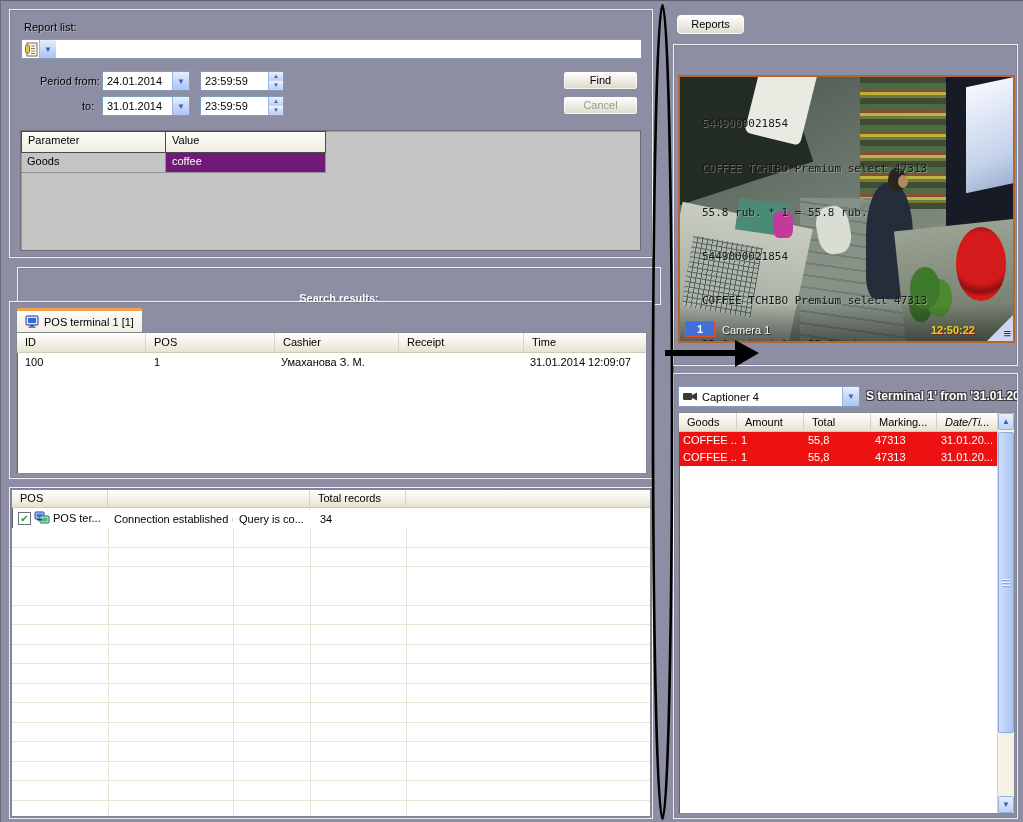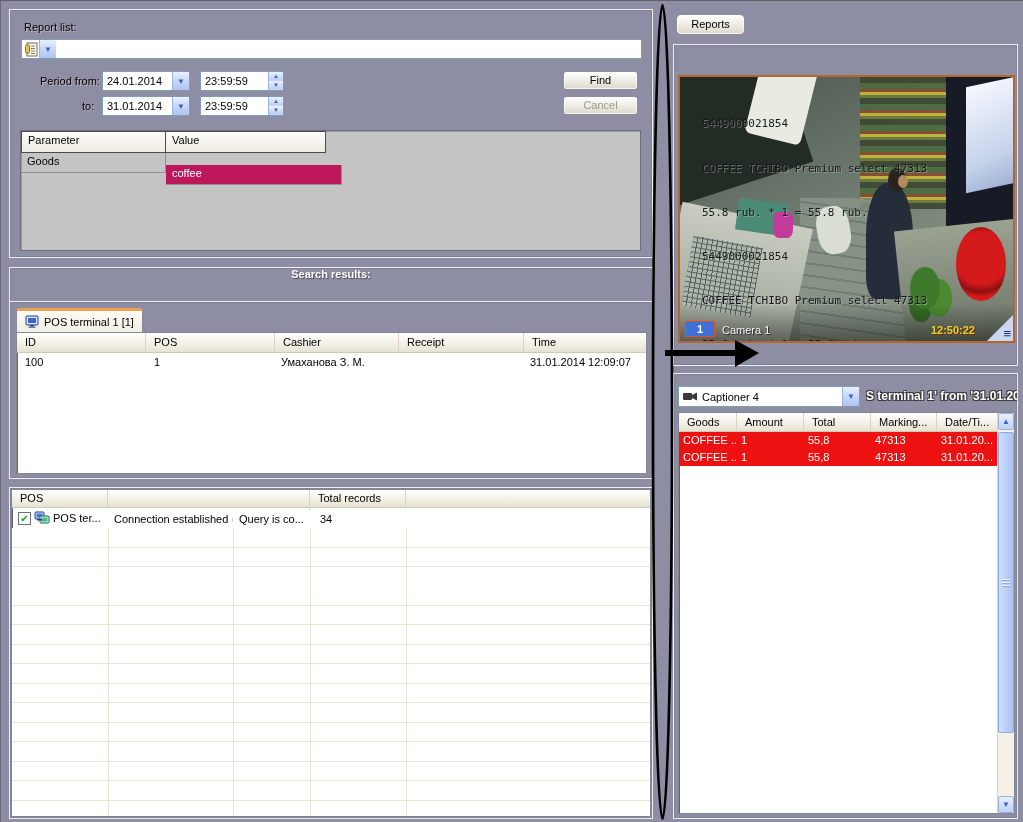--- a/index.html
+++ b/index.html
@@ -142,26 +142,26 @@
     <div class="xp-btn" style="left:553px;top:61px;width:75px;height:19px;line-height:17px;">Find</div>
     <div class="xp-btn disabled" style="left:553px;top:86px;width:75px;height:19px;line-height:17px;">Cancel</div>
 
     <div class="param-wrap" style="left:10px;top:120px;width:621px;height:121px;">
       <div class="param-hdr">
         <div style="width:145px;">Parameter</div>
         <div style="width:160px;">Value</div>
       </div>
       <div class="param-row">
         <div style="width:145px;">Goods</div>
-        <div style="width:176px;background:#be185d;color:#fff;margin-top:12px;">coffee</div>
-      </div>
-    </div>
-  </div>
-
-  <div class="panel" style="left:8px;top:266px;width:644px;height:38px;display:flex;align-items:flex-start;">
+        <div style="width:160px;background:#701a75;color:#fff;">coffee</div>
+      </div>
+    </div>
+  </div>
+
+  <div class="panel" style="left:16px;top:266px;width:644px;height:38px;display:flex;align-items:flex-end;">
     <div class="band-title">Search results:</div>
   </div>
 
   <div class="panel" style="left:8px;top:300px;width:644px;height:178px;">
     <div class="tab" style="left:6px;top:6px;height:24px;">
       <span class="icon">
         <svg width="14" height="13" viewBox="0 0 14 13">
             <rect x="1" y="1" width="12" height="9" rx="1" fill="#dce6fa" stroke="#1a3a9c"></rect>
             <rect x="3" y="3" width="8" height="5" fill="#3a66d0"></rect>
             <rect x="5" y="10" width="4" height="1.5" fill="#1a3a9c"></rect>
@@ -288,21 +288,21 @@
       <span class="xp-arrow-btn">▼</span>
     </div>
     <div class="outline-text" style="position:absolute;left:192px;top:15px;right:0;white-space:nowrap;overflow:hidden;">S terminal 1' from '31.01.201</div>
 
     <div class="sunken" style="position:absolute;left:4px;top:38px;width:337px;height:402px;overflow:hidden;">
       <div class="hdr-row" style="height:19px;margin-right:17px;">
         <div class="hdr-cell" style="width:58px;">Goods</div>
         <div class="hdr-cell" style="width:67px;">Amount</div>
         <div class="hdr-cell" style="width:67px;">Total</div>
         <div class="hdr-cell" style="width:66px;">Marking...</div>
-        <div class="hdr-cell" style="flex:1;border-right:none;">Date/Ti...</div>
+        <div class="hdr-cell" style="flex:1;border-right:none;font-style:italic;">Date/Ti...</div>
       </div>
 
       <div class="red-row" style="margin-right:17px;">
         <div style="width:58px;">COFFEE ...</div>
         <div style="width:67px;">1</div>
         <div style="width:67px;">55,8</div>
         <div style="width:66px;">47313</div>
         <div style="flex:1;">31.01.20...</div>
       </div>
       <div class="red-row" style="margin-right:17px;">

